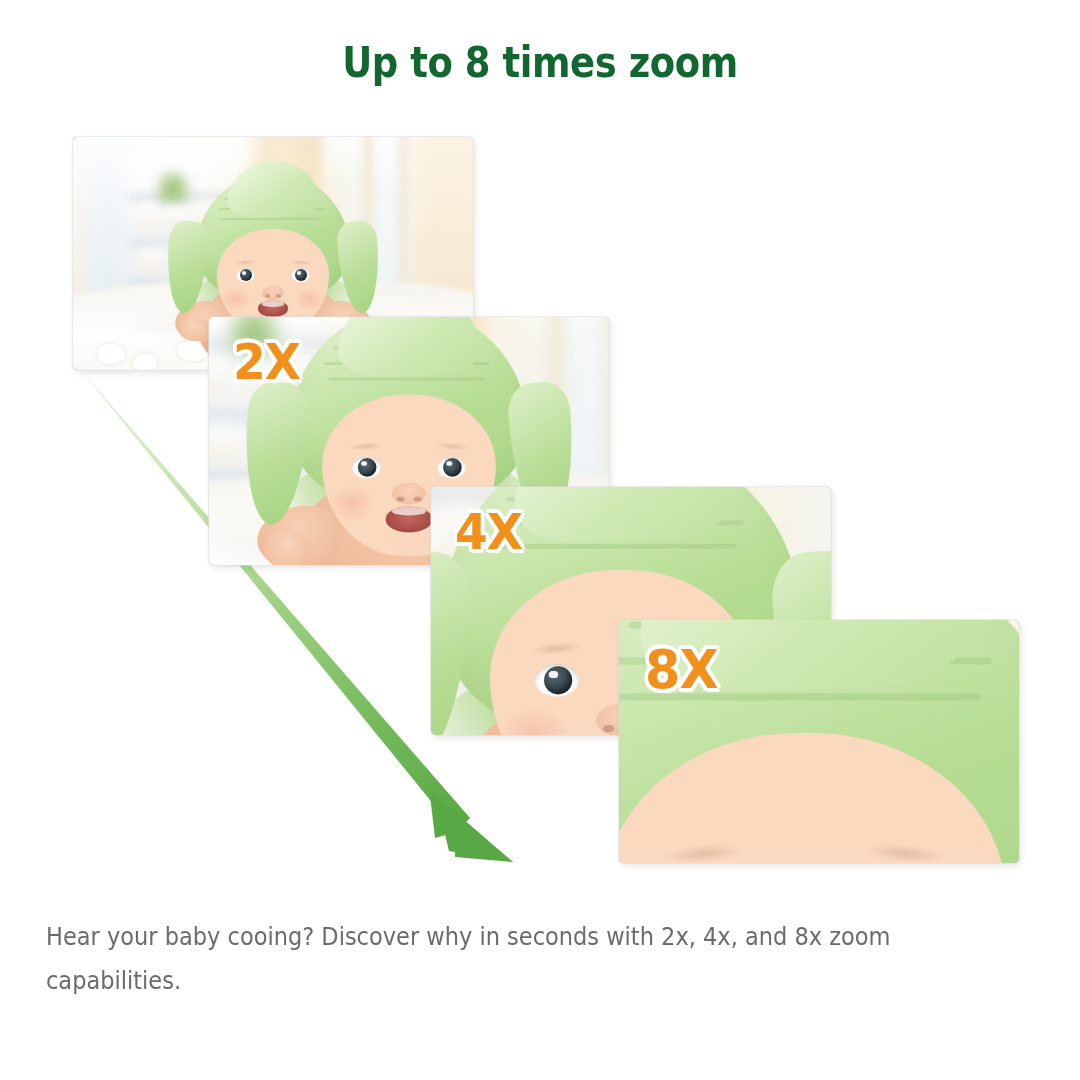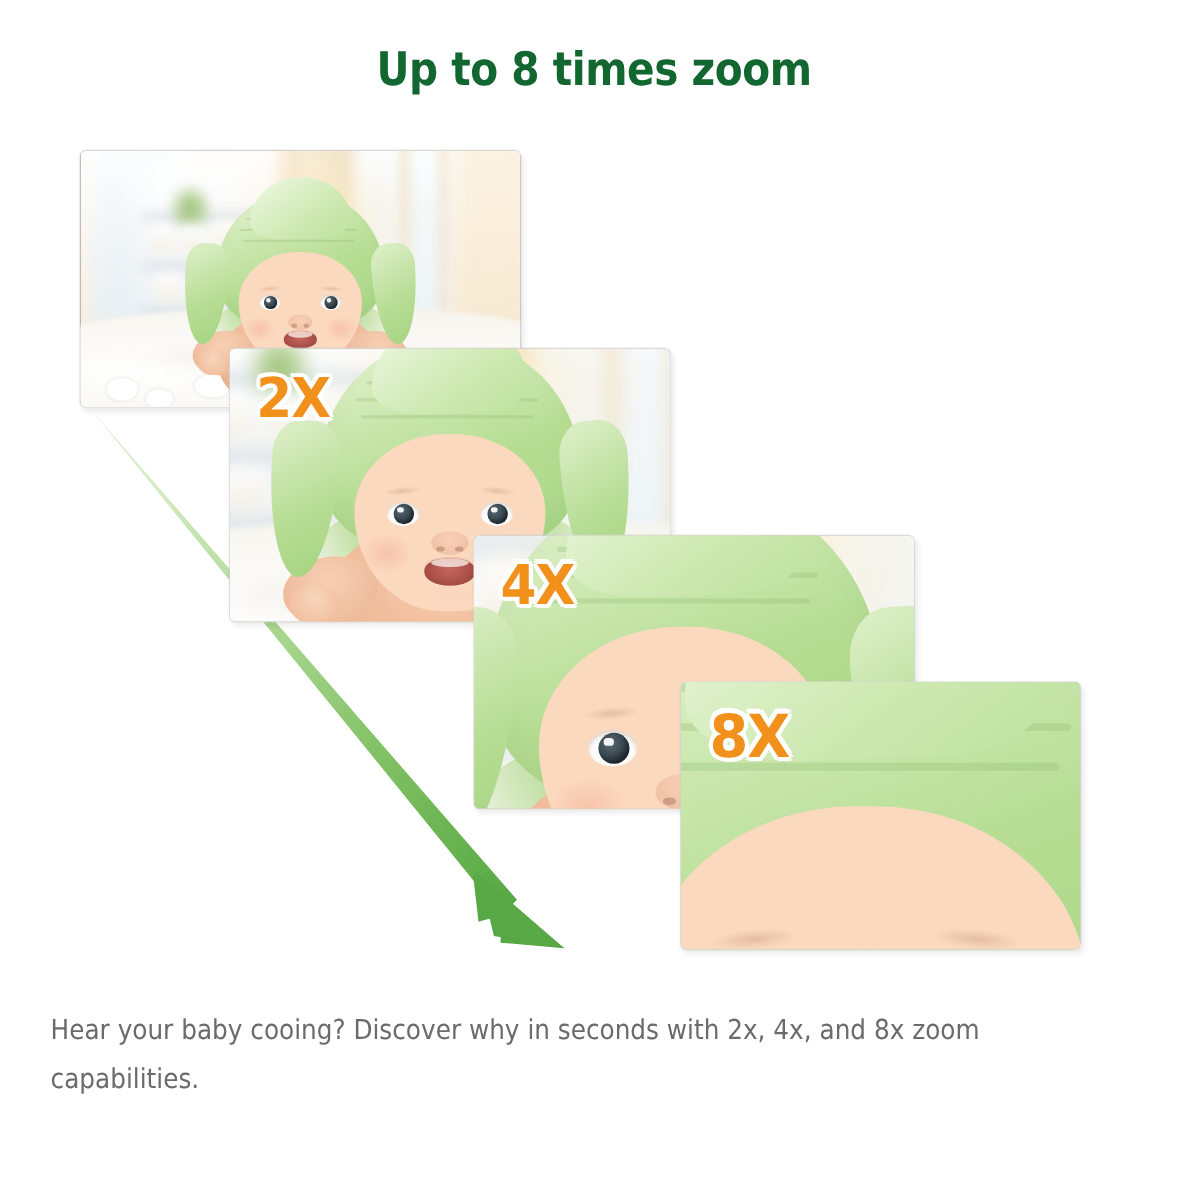--- a/index.html
+++ b/index.html
@@ -568,21 +568,21 @@
 
         </div>
         <div class="hood-flap hood-flap-l"></div>
         <div class="hood-flap hood-flap-r"></div>
       </div>
     </div>
   </div>
   <div class="zoom-badge" style="font-size: 50px; left: 24px; top: 16px;">4X</div>
 </div>
 
-<div class="panel" id="p3" style="left: 619px; top: 620px; width: 363px; height: 243px;">
+<div class="panel" id="p3" style="left: 619px; top: 620px; width: 400px; height: 243px;">
   <div class="photo">
     <div class="scene" style="transform: translate(-50%, -50%) scale(3.6) translate(-4px, 22.5px);">
       <div class="bg"></div>
 
       <div class="shelf"></div>
       <div class="shelf-line" style="top:26%"></div>
       <div class="shelf-line" style="top:44%"></div>
 
       <div class="door"></div>
       <div class="window-right"></div>

